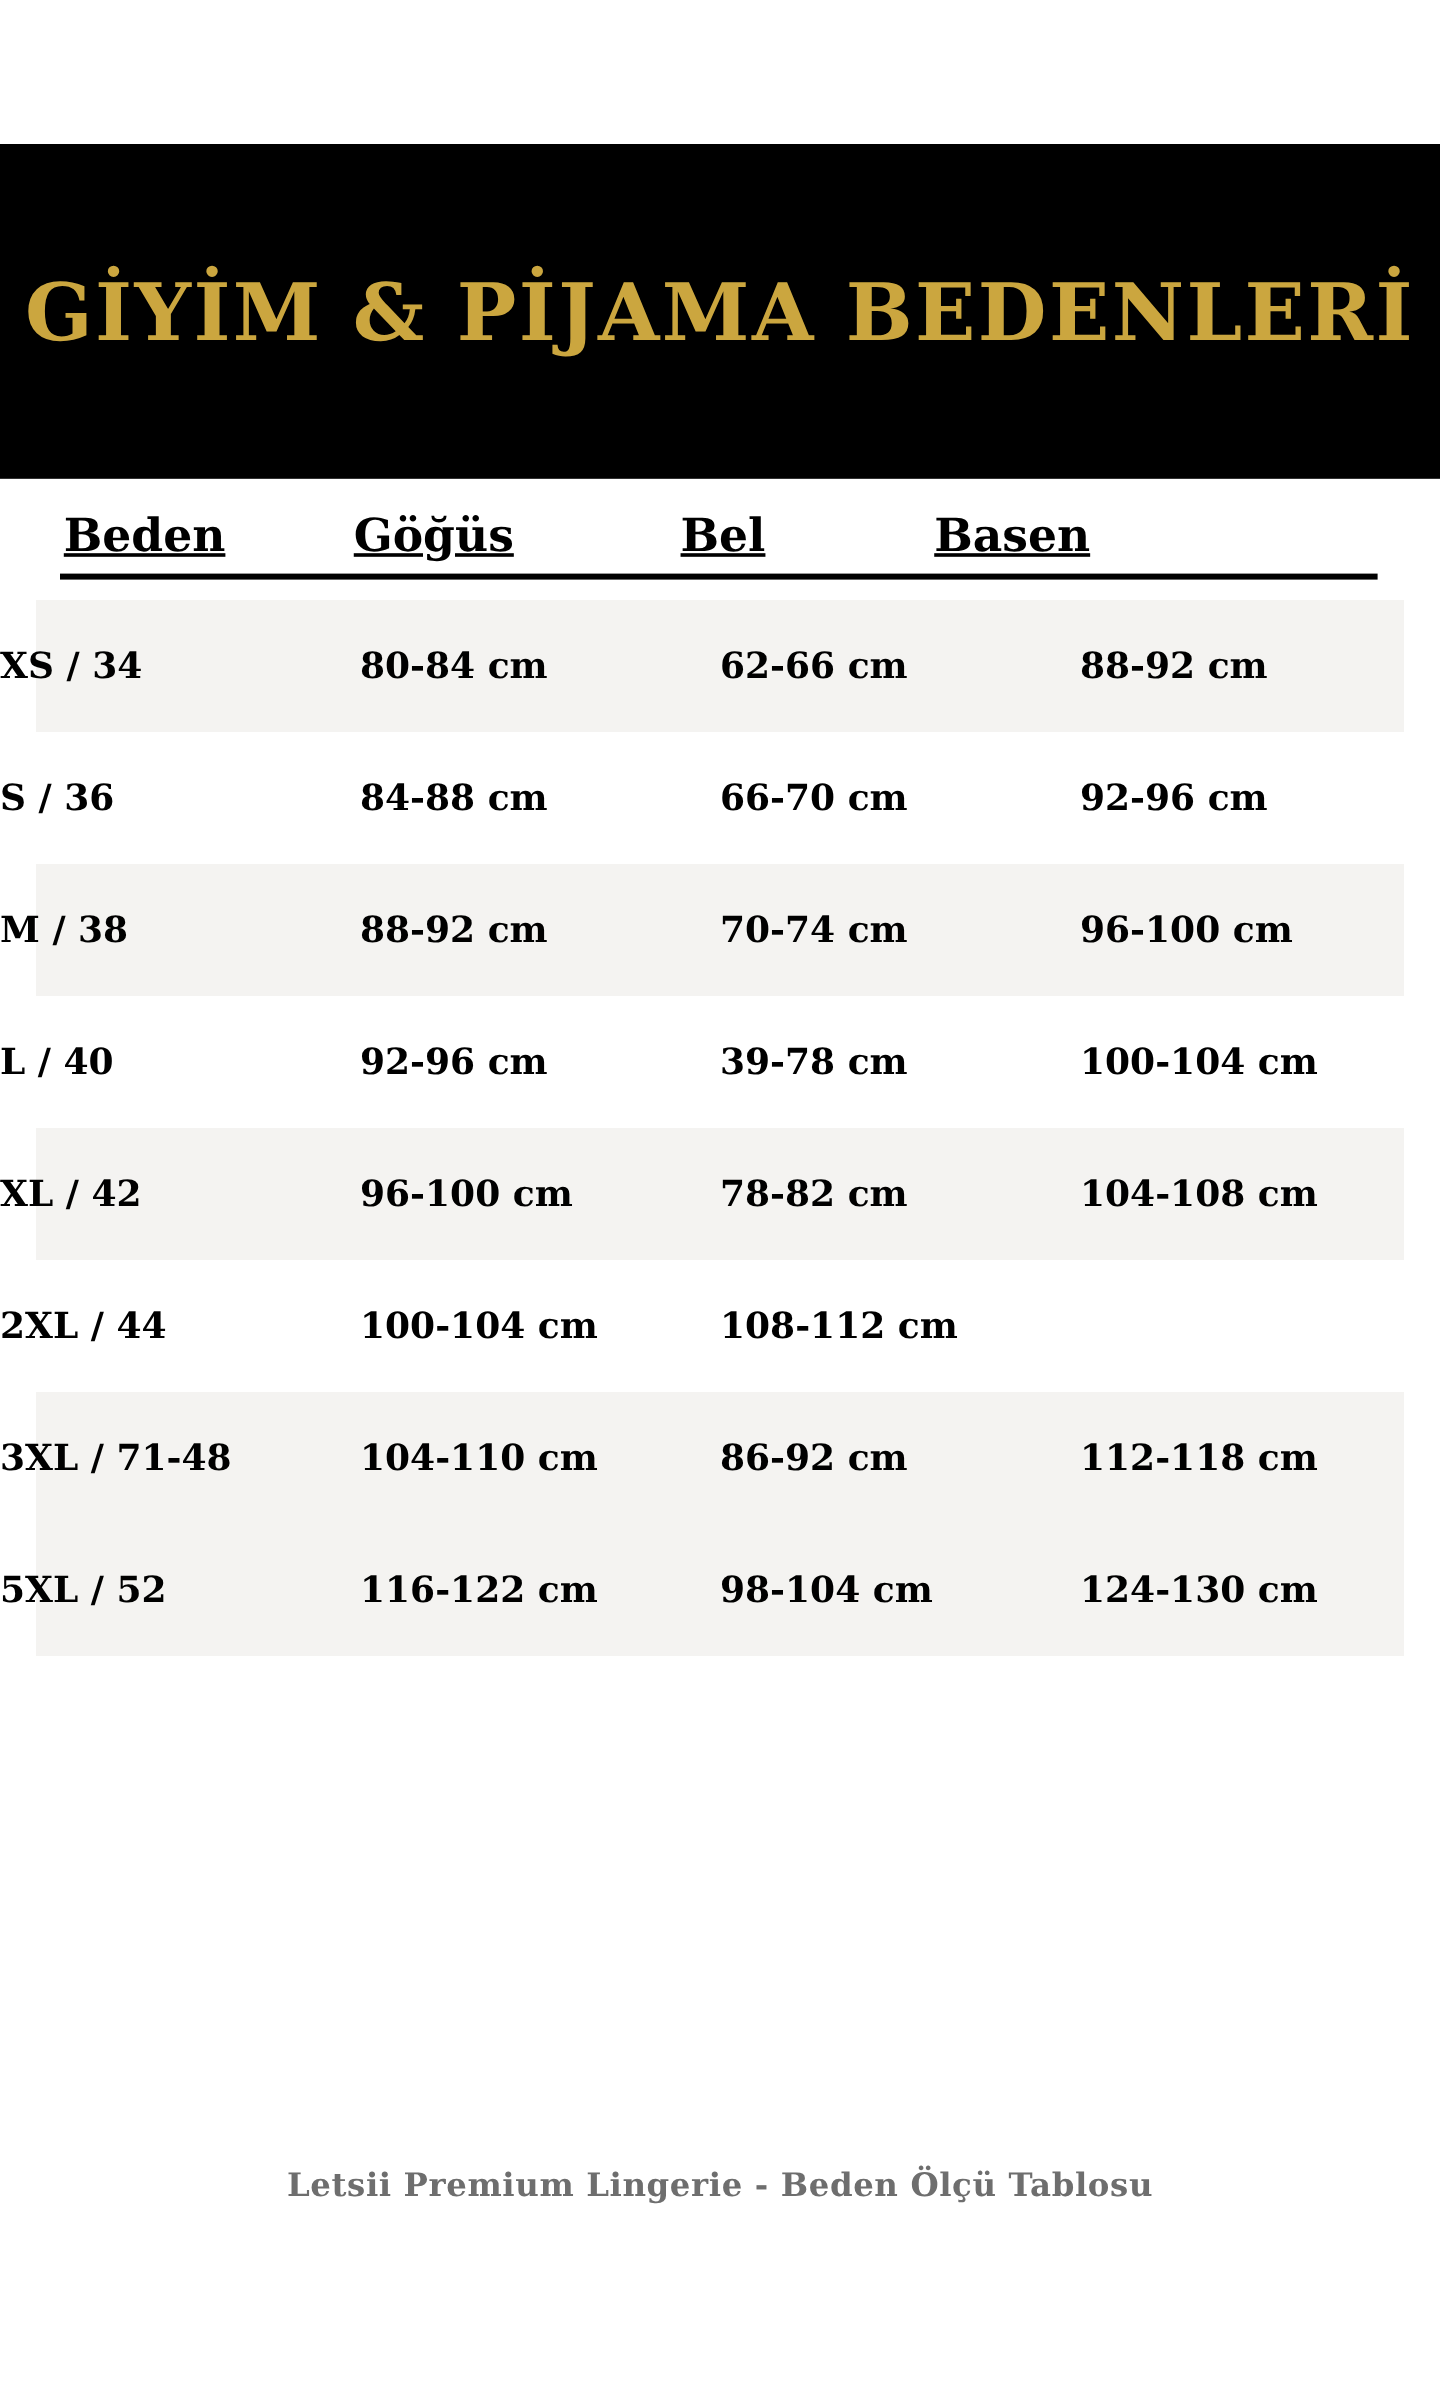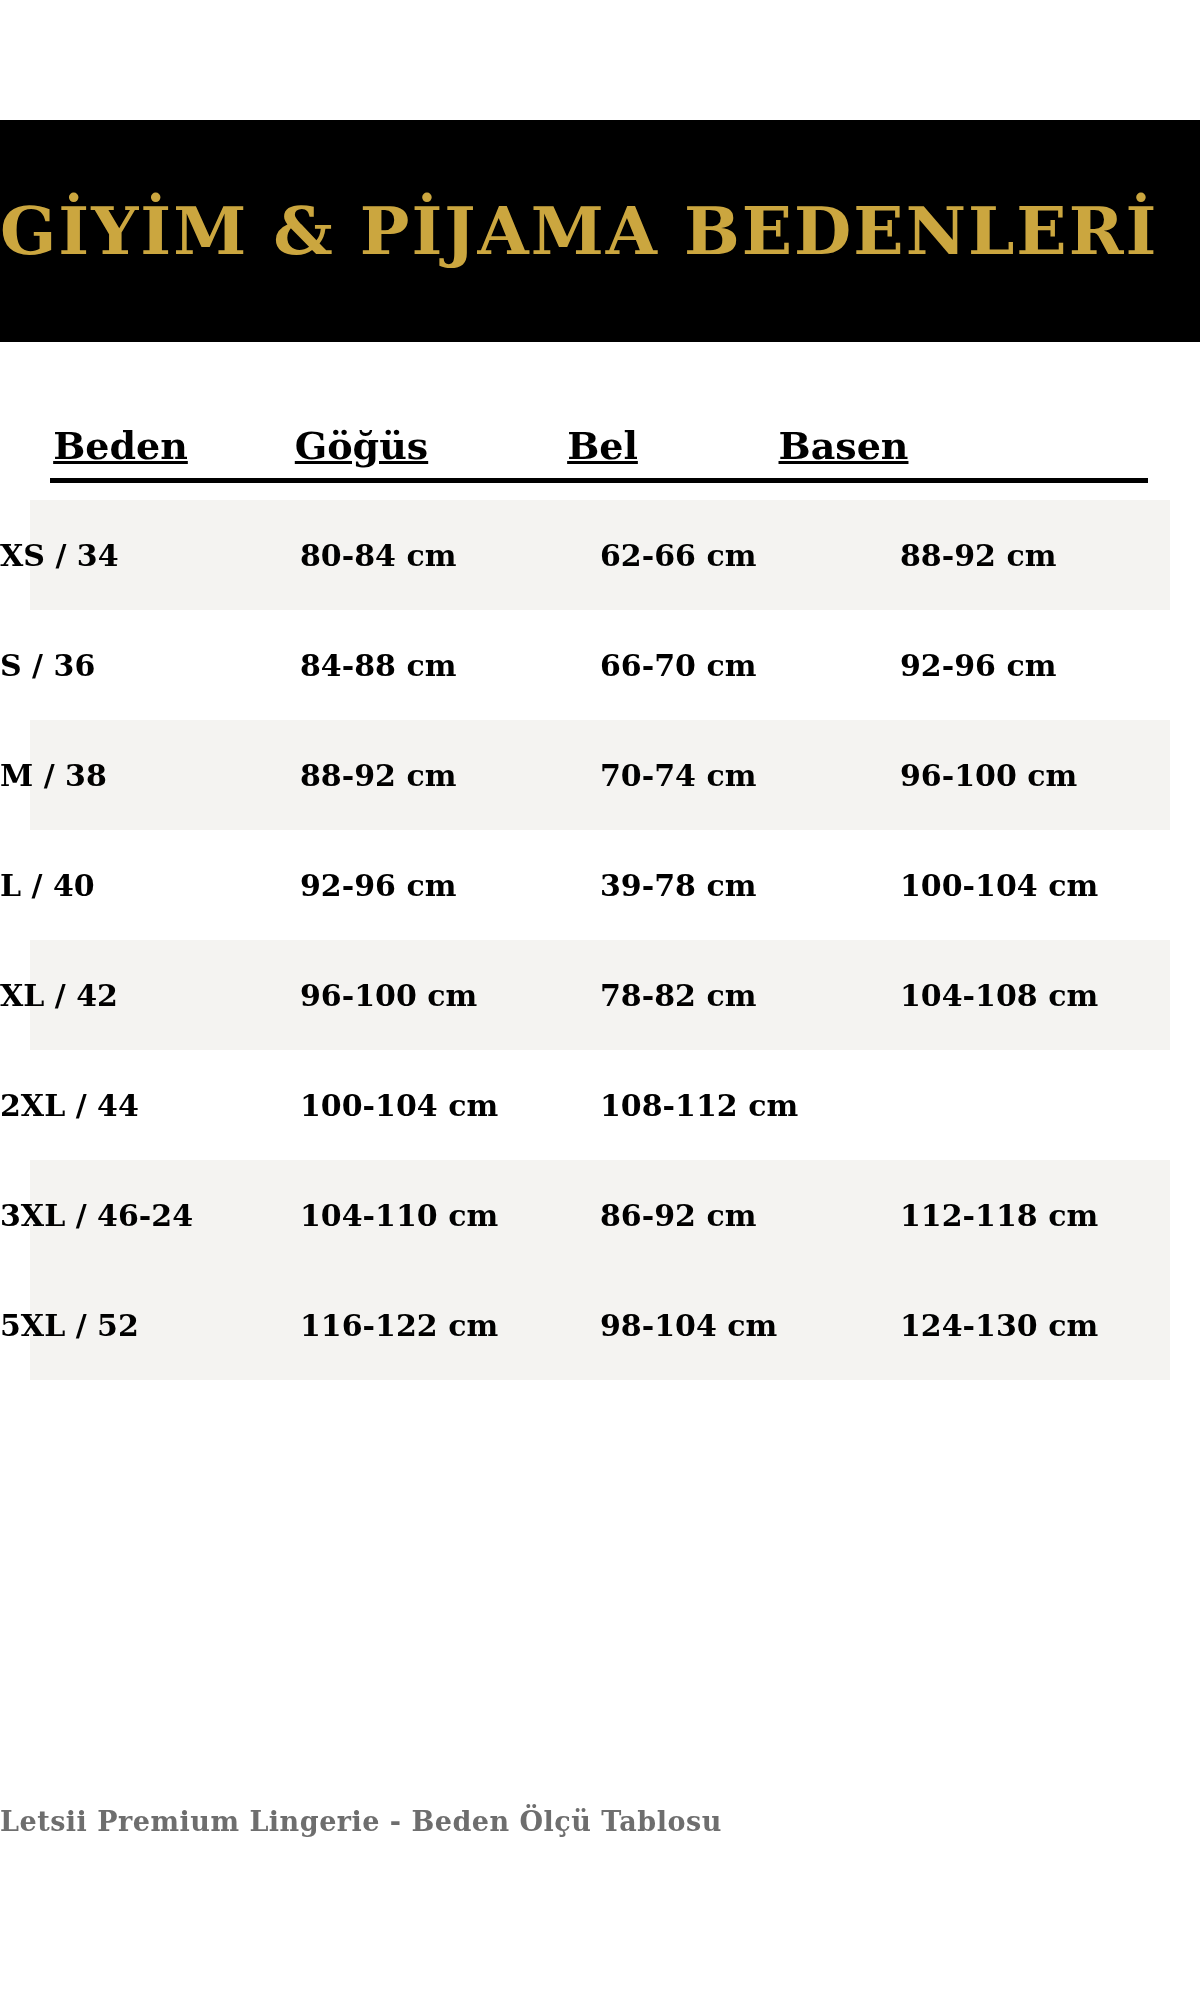--- a/index.html
+++ b/index.html
@@ -16,24 +16,25 @@
     color: #000000;
     overflow: hidden;
   }
 
   
   .banner {
     position: absolute;
     top: 120px;
     left: 0;
     width: 1200px;
-    height: 222px;
+    height: 279px;
     background: #000000;
     display: flex;
     align-items: center;
+    justify-content: center;
   }
   .banner h1 {
     margin: 0;
     font-size: 66px;
     font-weight: 700;
     letter-spacing: 2px;
     color: #CBA63F;
     white-space: nowrap;
   }
 
@@ -90,21 +91,21 @@
     position: relative;
     z-index: 1;
   }
 
   
   .caption {
     position: absolute;
     top: 1806px;
     left: 0;
     width: 1200px;
-    text-align: left;
+    text-align: center;
     font-size: 27px;
     font-weight: 700;
     color: #6E6E6E;
     letter-spacing: 0.5px;
   }
 </style>
 </head>
 <body>
 
 <div class="page">
@@ -157,21 +158,21 @@
     <div class="cell">104-108 cm</div>
   </div>
 
   <div class="row">
     <div class="cell">2XL / 44</div>
     <div class="cell">100-104 cm</div>
     <div class="cell">108-112 cm</div>
   </div>
 
   <div class="row alt">
-    <div class="cell">3XL / 46-24</div>
+    <div class="cell">3XL / 71-48</div>
     <div class="cell">104-110 cm</div>
     <div class="cell">86-92 cm</div>
     <div class="cell">112-118 cm</div>
   </div>
 
 
   <div class="row alt">
     <div class="cell">5XL / 52</div>
     <div class="cell">116-122 cm</div>
     <div class="cell">98-104 cm</div>

